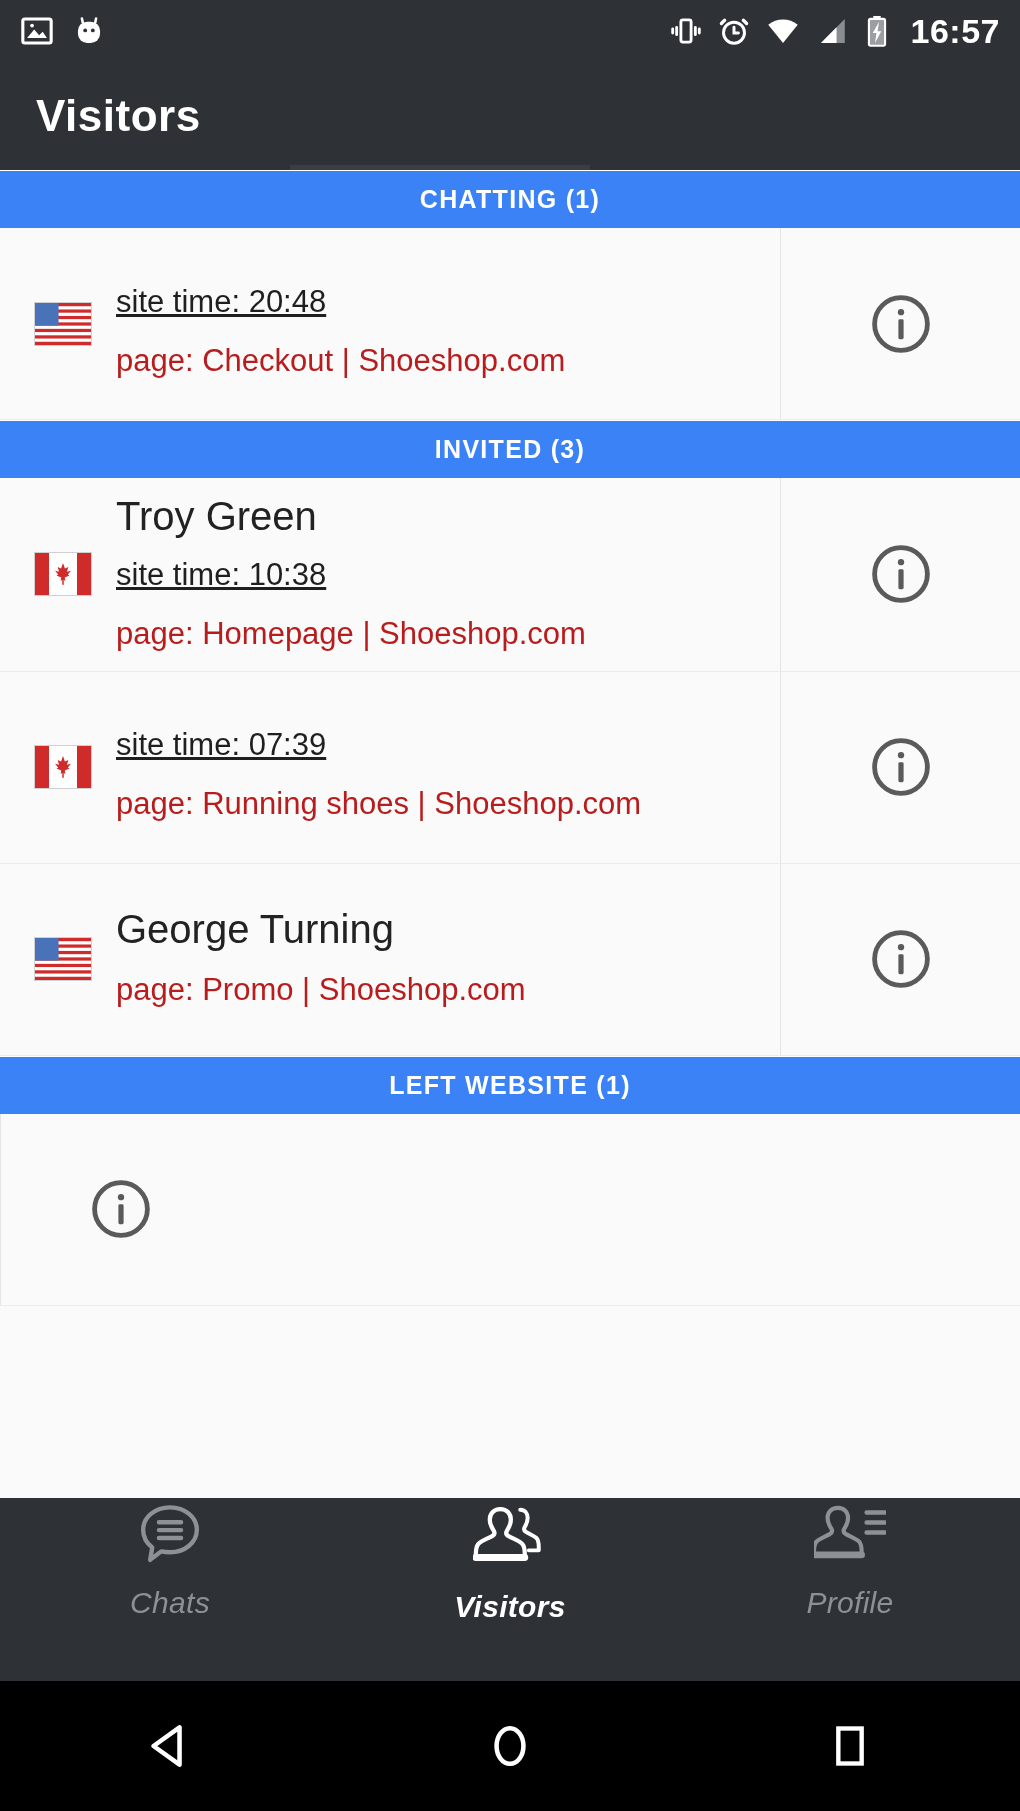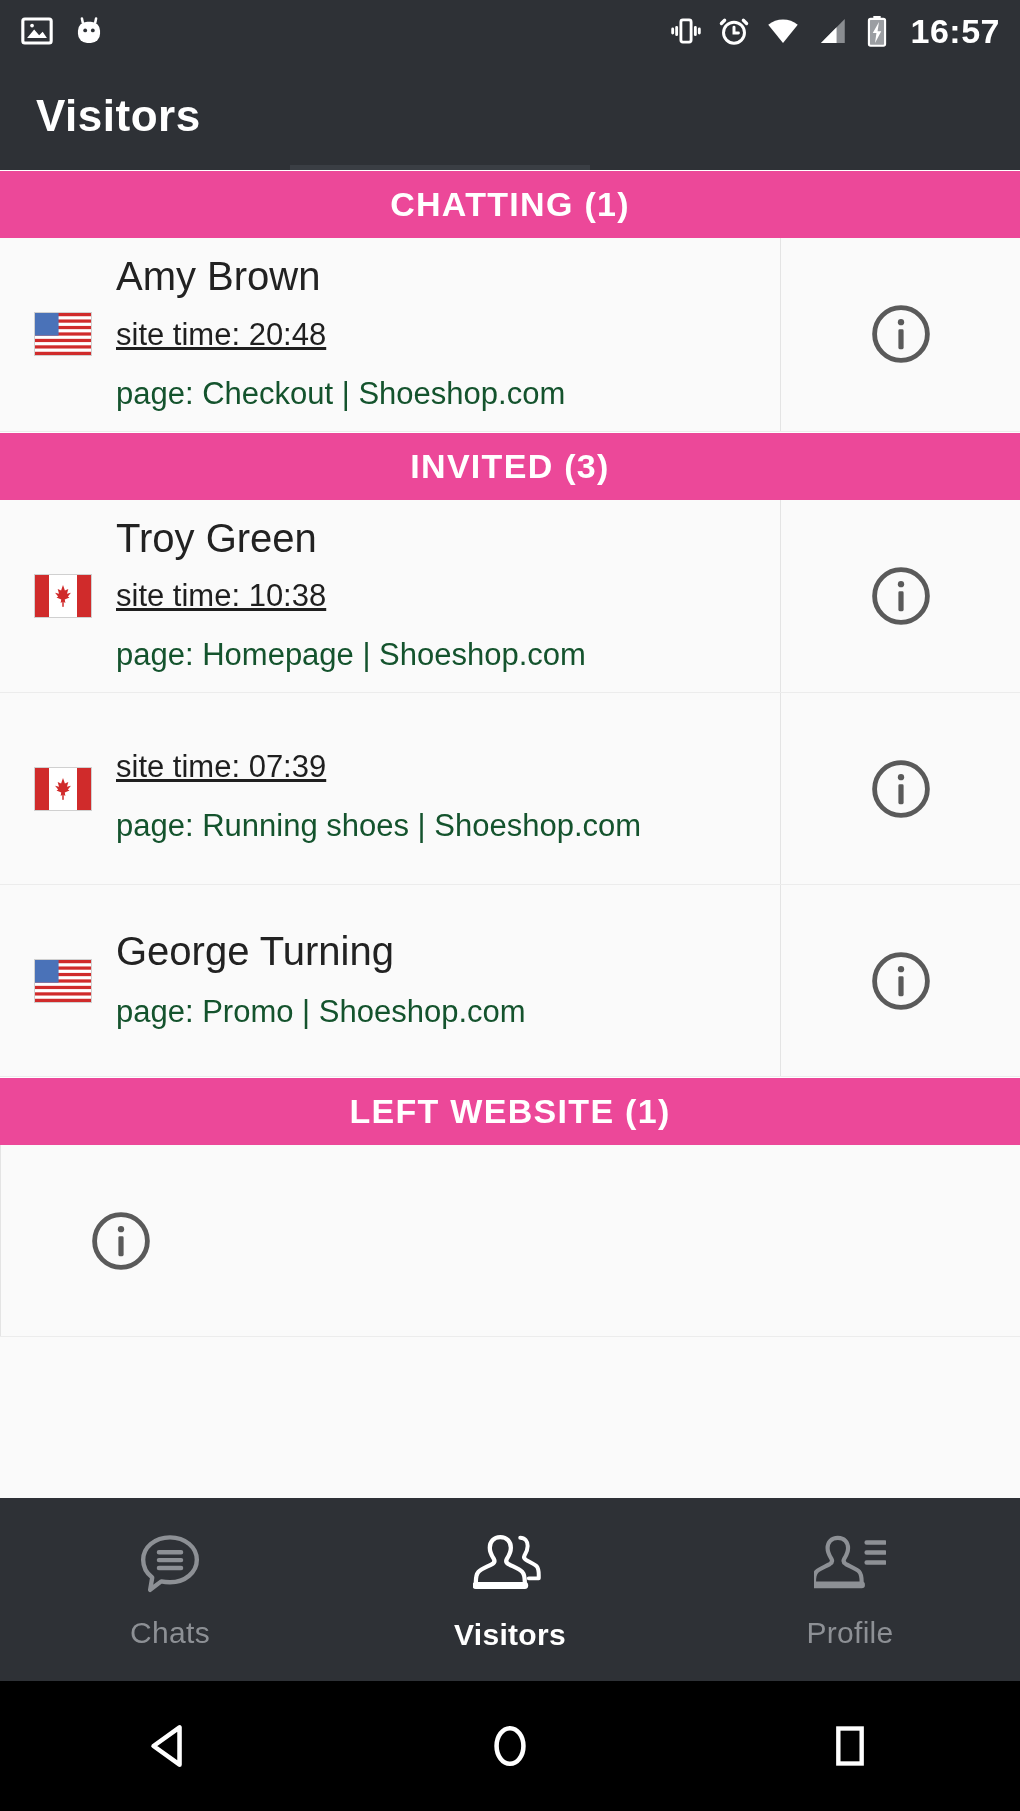--- a/index.html
+++ b/index.html
@@ -28,49 +28,49 @@
   }
   .appbar-title { color:#fff; font-size:44px; font-weight:bold; letter-spacing:.5px; }
   .tab-indicator {
     position:absolute; left:290px; bottom:0; width:300px; height:5px;
     background:#3a3e44;
   }
 
   
   .list { flex:1 1 auto; overflow:hidden; background:#fafafa; position:relative; }
   .section-header {
-    background:#ec4899; color:#fff; height:68px;
+    background:#3b82f6; color:#fff; height:58px;
     display:flex; align-items:center; justify-content:center;
-    font-size:34px; font-weight:bold; letter-spacing:1.3px;
+    font-size:25px; font-weight:bold; letter-spacing:1.3px;
     border-top:1px solid #fff;
   }
   .row {
     position:relative; display:flex; align-items:stretch;
     background:#fafafa; min-height:192px;
     border-bottom:1px solid #ececec;
   }
   .row-main {
     flex:1 1 auto; display:flex; align-items:center;
     padding:16px 10px 16px 34px; gap:24px;
   }
   .flag { width:58px; height:44px; flex:0 0 auto; border:1px solid #d0d0d0; position:relative; overflow:hidden; }
   .flag svg { display:block; width:100%; height:100%; }
   .row-text { display:flex; flex-direction:column; justify-content:center; }
   .r-name { font-size:40px; color:#222; line-height:1.12; font-weight:normal; }
   .r-sub  { font-size:31px; color:#1f1f1f; line-height:1.32; margin-top:16px;text-decoration:underline; }
-  .r-page { font-size:31px; color:#14532d; line-height:1.32; margin-top:18px; }
+  .r-page { font-size:31px; color:#b91c1c; line-height:1.32; margin-top:18px; }
   .row-info {
     flex:0 0 240px; display:flex; align-items:center; justify-content:center;
     border-left:1px solid #e4e4e4;
   }
 
   
   .bottomnav {
     flex:0 0 auto; height:182px; background:#2e3136;
-    display:flex; align-items:center;
+    display:flex; align-items:flex-start;font-style:italic;
   }
   .nav-item {
     flex:1 1 0; display:flex; flex-direction:column;
     align-items:center; justify-content:center; gap:14px;
     color:#8d9095;
   }
   .nav-item.active { color:#ffffff; }
   .nav-label { font-size:30px; letter-spacing:.3px; }
   .nav-item.active .nav-label { font-weight:bold; }
 
@@ -163,21 +163,20 @@
               <rect y="8" width="38" height="2"></rect>
                 <rect y="12" width="38" height="2"></rect>
               <rect y="16" width="38" height="2"></rect>
                 <rect y="20" width="38" height="2"></rect>
               <rect y="24" width="38" height="2"></rect>
             </g>
             <rect width="16" height="14" fill="#4a72b8"></rect>
           </svg>
         </span>
         <span class="row-text">
-          <span class="r-name">Amy Brown</span>
           <span class="r-sub">site time: 20:48</span>
           <span class="r-page">page: Checkout | Shoeshop.com</span>
         </span>
       </div>
       <div class="row-info">
         <svg width="66" height="66" viewBox="0 0 24 24">
           <circle cx="12" cy="12" r="9.6" fill="none" stroke="#5a5a5a" stroke-width="1.75"></circle>
           <circle cx="12" cy="7.7" r="1.15" fill="#5a5a5a"></circle>
           <rect x="11.05" y="10.3" width="1.9" height="7.2" rx="0.5" fill="#5a5a5a"></rect>
         </svg>

